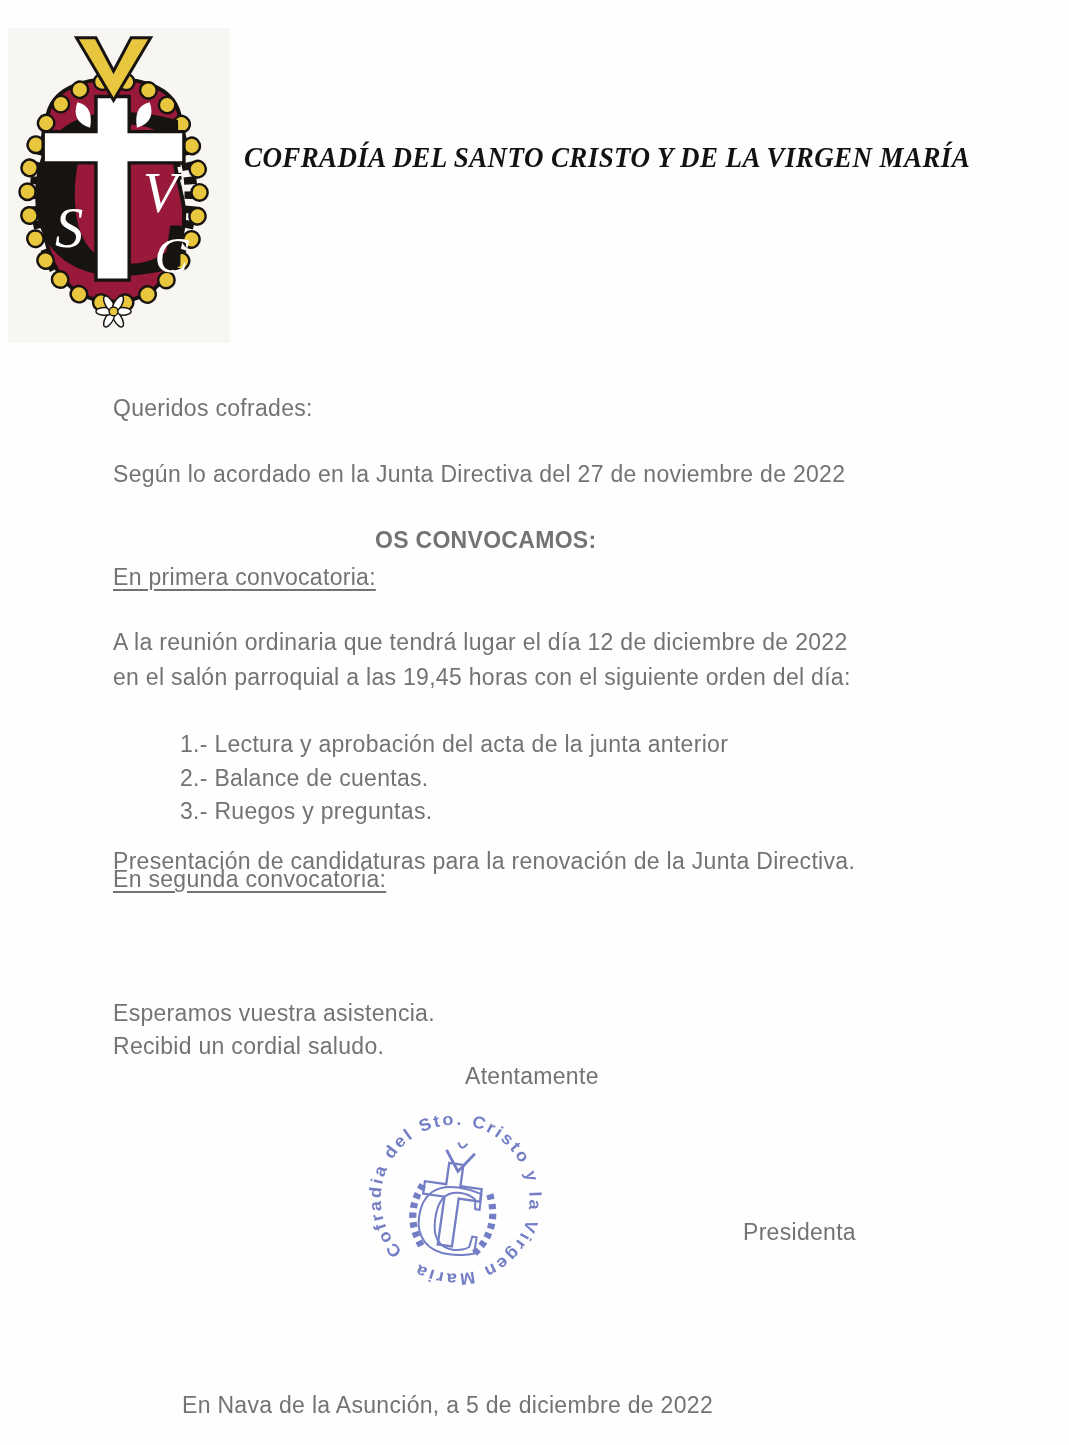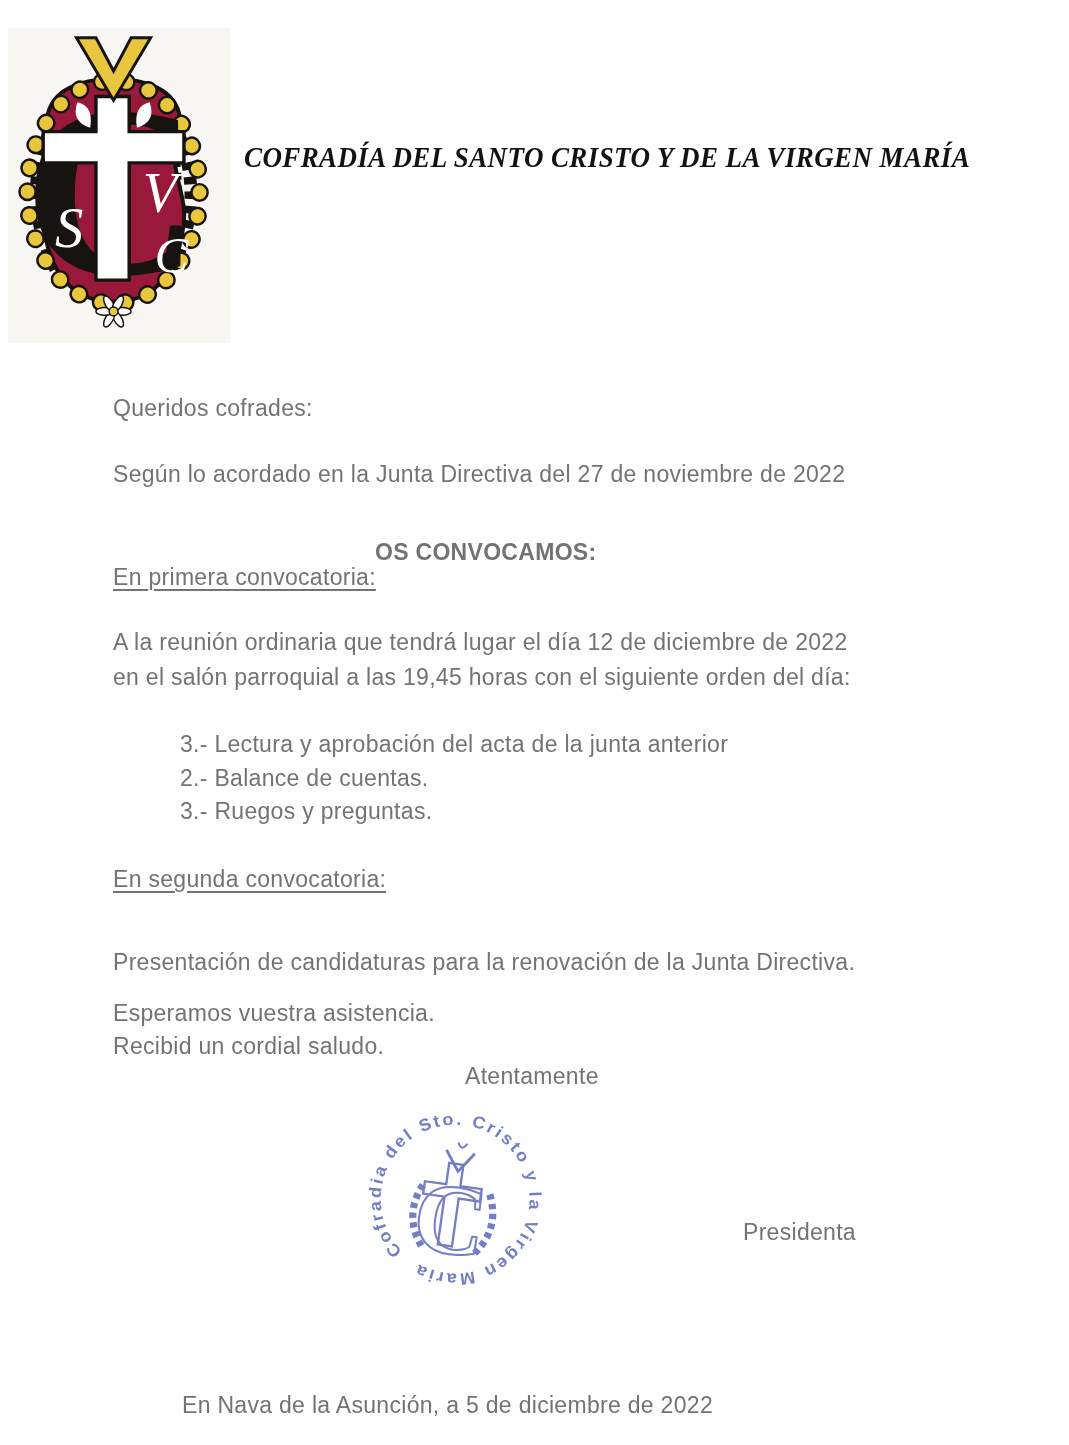--- a/index.html
+++ b/index.html
@@ -100,37 +100,37 @@
       </g>
     </svg>
   </div>
 
   <div id="doc-title" class="abs" style="left:244px;top:141px;">COFRADÍA DEL SANTO CRISTO Y DE LA VIRGEN MARÍA</div>
 
   <div class="abs body-text" style="left:113px;top:395px;">Queridos cofrades:</div>
 
   <div class="abs body-text" style="left:113px;top:461px;">Según lo acordado en la Junta Directiva del 27 de noviembre de 2022</div>
 
-  <div class="abs body-text bold" style="left:375px;top:539px;">OS CONVOCAMOS:</div>
+  <div class="abs body-text bold" style="left:375px;top:527px;">OS CONVOCAMOS:</div>
 
   <div class="abs body-text underline" style="left:113px;top:564px;">En primera convocatoria:</div>
 
   <div class="abs body-text" style="left:113px;top:629px;text-align:center;">A la reunión ordinaria que tendrá lugar el día 12 de diciembre de 2022</div>
 
   <div class="abs body-text" style="left:113px;top:664px;">en el salón parroquial a las 19,45 horas con el siguiente orden del día:</div>
 
-  <div class="abs body-text" style="left:180px;top:731px;">3.- Lectura y aprobación del acta de la junta anterior</div>
+  <div class="abs body-text" style="left:180px;top:731px;">1.- Lectura y aprobación del acta de la junta anterior</div>
 
   <div class="abs body-text" style="left:180px;top:765px;">2.- Balance de cuentas.</div>
 
   <div class="abs body-text" style="left:180px;top:798px;">3.- Ruegos y preguntas.</div>
 
   <div class="abs body-text underline" style="left:113px;top:866px;">En segunda convocatoria:</div>
 
-  <div class="abs body-text" style="left:113px;top:949px;">Presentación de candidaturas para la renovación de la Junta Directiva.</div>
+  <div class="abs body-text" style="left:113px;top:848px;">Presentación de candidaturas para la renovación de la Junta Directiva.</div>
 
   <div class="abs body-text" style="left:113px;top:1000px;">Esperamos vuestra asistencia.</div>
 
   <div class="abs body-text" style="left:113px;top:1033px;">Recibid un cordial saludo.</div>
 
   <div class="abs body-text" style="left:465px;top:1063px;">Atentamente</div>
 
   <div id="stamp-box">
     <svg width="206" height="206" viewBox="0 0 230 230">
       <defs>

